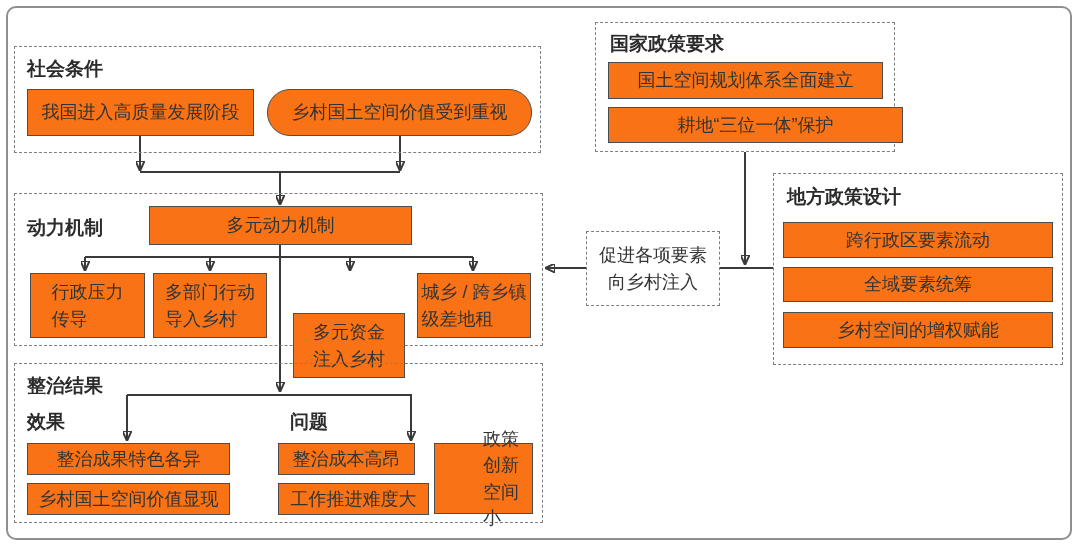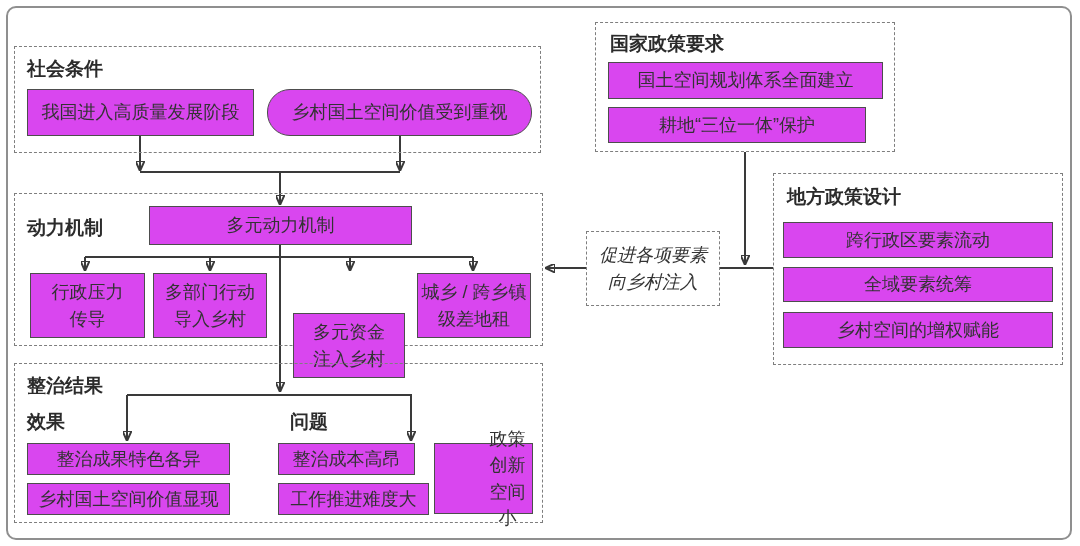--- a/index.html
+++ b/index.html
@@ -16,24 +16,24 @@
     border-radius:10px;
   }
   .dashed-box{
     position:absolute;
     border:1px dashed var(--dashed-color);
     box-sizing:border-box;
   }
   .box{
     position:absolute;
     border:1.5px solid var(--box-border-color);
-    background:#d946ef;
+    background:#f97316;
     box-sizing:border-box;
     display:flex;align-items:center;justify-content:center;
-    text-align:center;
+    text-align:left;
     font-size:18px;line-height:1.45;
     color:var(--text-color);
     white-space:pre-line;
   }
   .sec-label{
     position:absolute;
     font-size:19px;font-weight:bold;
     color:var(--label-color);
     white-space:nowrap;
   }
@@ -72,41 +72,41 @@
   </svg>
 
   <div class="dashed-box" style="left:14px;top:46px;width:527px;height:107px;"></div>
   <div class="sec-label" style="left:27px;top:56px;">社会条件</div>
   <div class="box" style="left:27px;top:89px;width:227px;height:47px;">我国进入高质量发展阶段</div>
   <div class="box" style="left:267px;top:89px;width:265px;height:47px;border-radius:23px;">乡村国土空间价值受到重视</div>
 
   <div class="dashed-box" style="left:595px;top:22px;width:300px;height:130px;"></div>
   <div class="sec-label" style="left:610px;top:31px;">国家政策要求</div>
   <div class="box" style="left:608px;top:62px;width:275px;height:37px;">国土空间规划体系全面建立</div>
-  <div class="box" style="left:608px;top:107px;width:258px;height:36px;">耕地“三位一体”保护</div>
+  <div class="box" style="left:608px;top:107px;width:295px;height:36px;">耕地“三位一体”保护</div>
 
   <div class="dashed-box" style="left:14px;top:193px;width:529px;height:153px;"></div>
   <div class="sec-label" style="left:27px;top:215px;">动力机制</div>
   <div class="box" style="left:149px;top:206px;width:263px;height:39px;">多元动力机制</div>
   <div class="box" style="left:30px;top:273px;width:115px;height:65px;">行政压力
 传导</div>
   <div class="box" style="left:153px;top:273px;width:114px;height:65px;">多部门行动
 导入乡村</div>
   <div class="box" style="left:293px;top:273px;width:112px;height:65px;margin-top:40px;">多元资金
 注入乡村</div>
   <div class="box" style="left:417px;top:273px;width:114px;height:65px;">城乡 / 跨乡镇
 级差地租</div>
 
   <div class="dashed-box" style="left:773px;top:173px;width:290px;height:192px;"></div>
   <div class="sec-label" style="left:787px;top:184px;">地方政策设计</div>
   <div class="box" style="left:783px;top:222px;width:270px;height:36px;">跨行政区要素流动</div>
   <div class="box" style="left:783px;top:267px;width:270px;height:35px;">全域要素统筹</div>
   <div class="box" style="left:783px;top:312px;width:270px;height:36px;">乡村空间的增权赋能</div>
 
-  <div class="dashed-box" style="left:586px;top:231px;width:134px;height:75px;display:flex;align-items:center;justify-content:center;text-align:center;font-size:18px;line-height:1.5;color:var(--text-color);white-space:pre-line;font-style:italic;">促进各项要素
+  <div class="dashed-box" style="left:586px;top:231px;width:134px;height:75px;display:flex;align-items:center;justify-content:center;text-align:center;font-size:18px;line-height:1.5;color:var(--text-color);white-space:pre-line;">促进各项要素
 向乡村注入</div>
 
   <div class="dashed-box" style="left:14px;top:363px;width:529px;height:160px;"></div>
   <div class="sec-label" style="left:27px;top:373px;">整治结果</div>
   <div class="sec-label" style="left:27px;top:409px;">效果</div>
   <div class="sec-label" style="left:290px;top:409px;">问题</div>
   <div class="box" style="left:27px;top:443px;width:203px;height:32px;">整治成果特色各异</div>
   <div class="box" style="left:27px;top:483px;width:203px;height:32px;">乡村国土空间价值显现</div>
   <div class="box" style="left:278px;top:443px;width:137px;height:32px;">整治成本高昂</div>
   <div class="box" style="left:278px;top:483px;width:151px;height:32px;">工作推进难度大</div>

